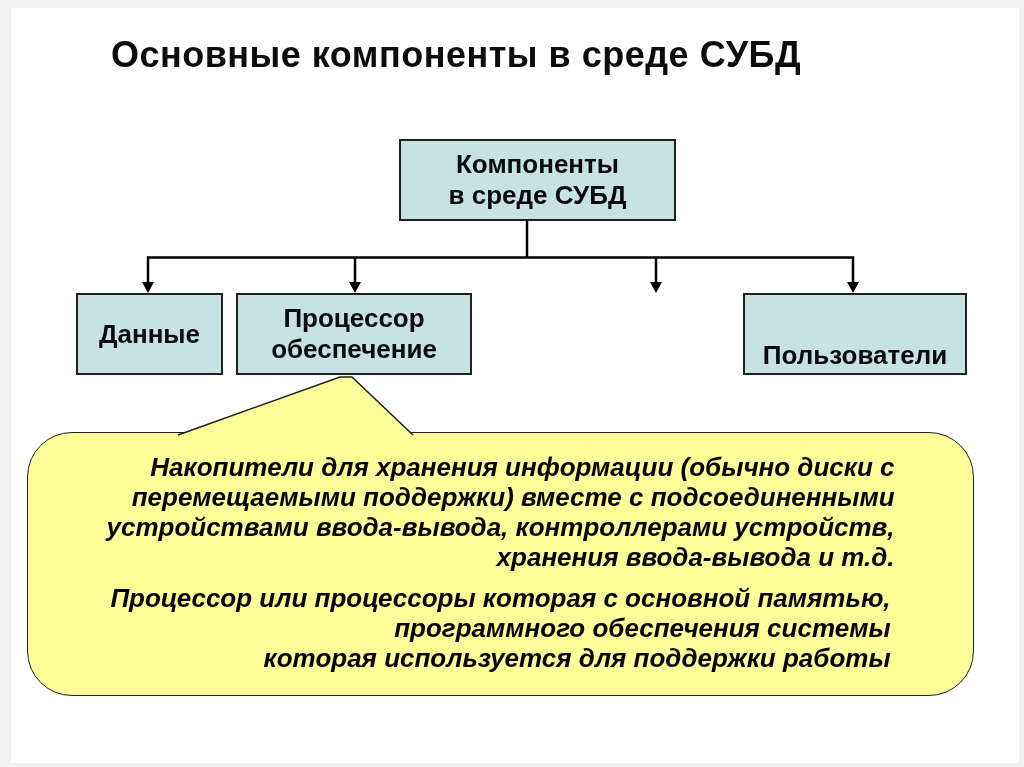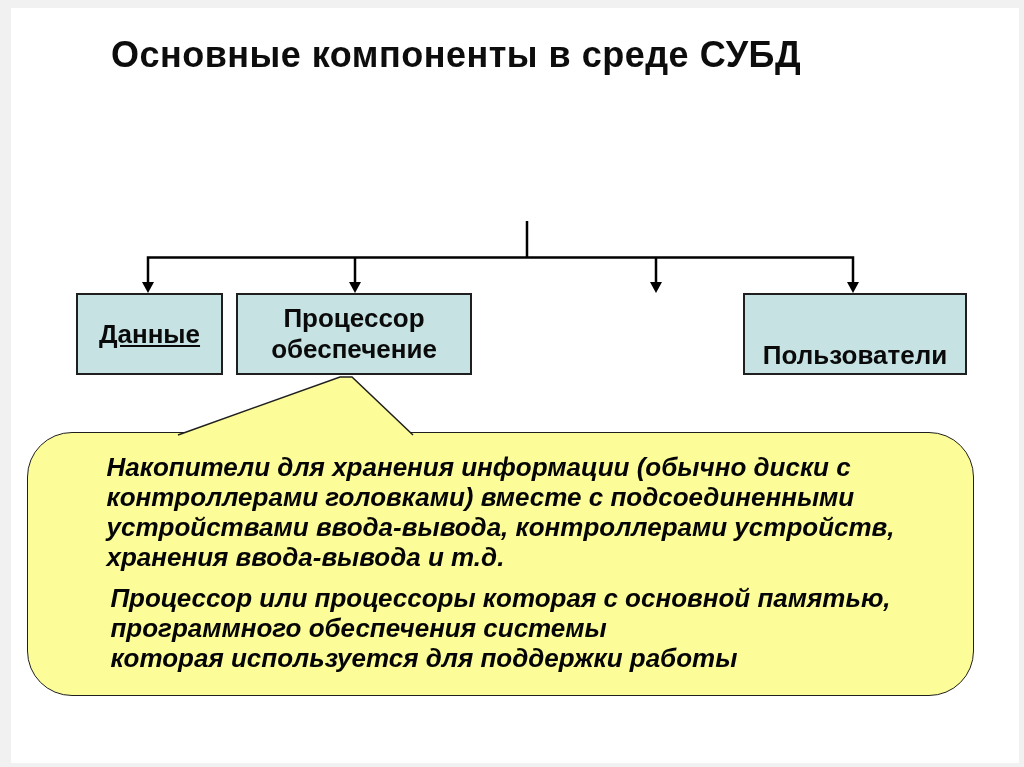--- a/index.html
+++ b/index.html
@@ -21,70 +21,74 @@
   }
 
   .box{
     position:absolute;box-sizing:border-box;
     background:var(--box-fill);border:2px solid var(--box-border);
     display:flex;flex-direction:column;align-items:center;justify-content:center;
     text-align:center;font-weight:700;font-size:26px;line-height:31px;color:#0a0a0a;
     padding:2px 6px;
   }
   .box.root {left:399px;top:139px;width:277px;height:82px;}
-  .box.b1   {left:76px; top:293px;width:147px;height:82px;text-decoration:underline;}
+  .box.b1   {left:76px; top:293px;width:147px;height:82px;}
   .box.b2   {left:236px;top:293px;width:236px;height:82px;}
   .box.b3   {left:487px;top:293px;width:226px;height:82px;}
   .box.b4   {left:743px;top:293px;width:224px;height:82px;justify-content:flex-end;}
 
   .callout{
     position:absolute;left:27px;top:432px;width:947px;height:264px;box-sizing:border-box;
     background:var(--callout-fill);border:1.5px solid var(--callout-border);
     border-radius:45px;
     display:flex;flex-direction:column;align-items:center;justify-content:flex-start;
     padding-top:19px;
   }
   .para{margin:0 0 11px 0;text-align:center;}
   .cline{
     white-space:nowrap;font-weight:700;font-style:italic;
-    font-size:26px;line-height:30px;color:#050505;text-align:left;
+    font-size:26px;line-height:30px;color:#050505;text-align:right;
   }
 
   svg.overlay{position:absolute;left:0;top:0;width:1024px;height:767px;pointer-events:none;}
   .connector-line{stroke:var(--connector);stroke-width:2.5;fill:none;}
   .arrow-head{fill:var(--connector);stroke:none;}
   .tail-path{fill:var(--callout-fill);stroke:var(--callout-border);stroke-width:1.5;}
 </style>
 </head>
 <body>
 
 <div class="slide">
 
   <div class="edge top"></div>
   <div class="edge left"></div>
   <div class="edge right"></div>
   <div class="edge bottom"></div>
 
   <h1 class="title">Основные компоненты в среде СУБД</h1>
 
+  <div class="box root">
+    <div>Компоненты</div>
+    <div>в среде СУБД</div>
+  </div>
 
   <div class="box b1">
     <span>Данные</span>
   </div>
   <div class="box b2">
     <span>Процессор обеспечение</span>
   </div>
   <div class="box b4">
     <span>Пользователи</span>
   </div>
 
   <div class="callout">
     <div class="para">
       <div class="cline">Накопители для хранения информации (обычно диски с</div>
-      <div class="cline">контроллерами головками) вместе с подсоединенными</div>
+      <div class="cline">перемещаемыми поддержки) вместе с подсоединенными</div>
       <div class="cline">устройствами ввода-вывода, контроллерами устройств,</div>
       <div class="cline">хранения ввода-вывода и т.д.</div>
     </div>
     <div class="para">
       <div class="cline">Процессор или процессоры которая с основной памятью,</div>
       <div class="cline">программного обеспечения системы</div>
       <div class="cline">которая используется для поддержки работы</div>
     </div>
   </div>
 

